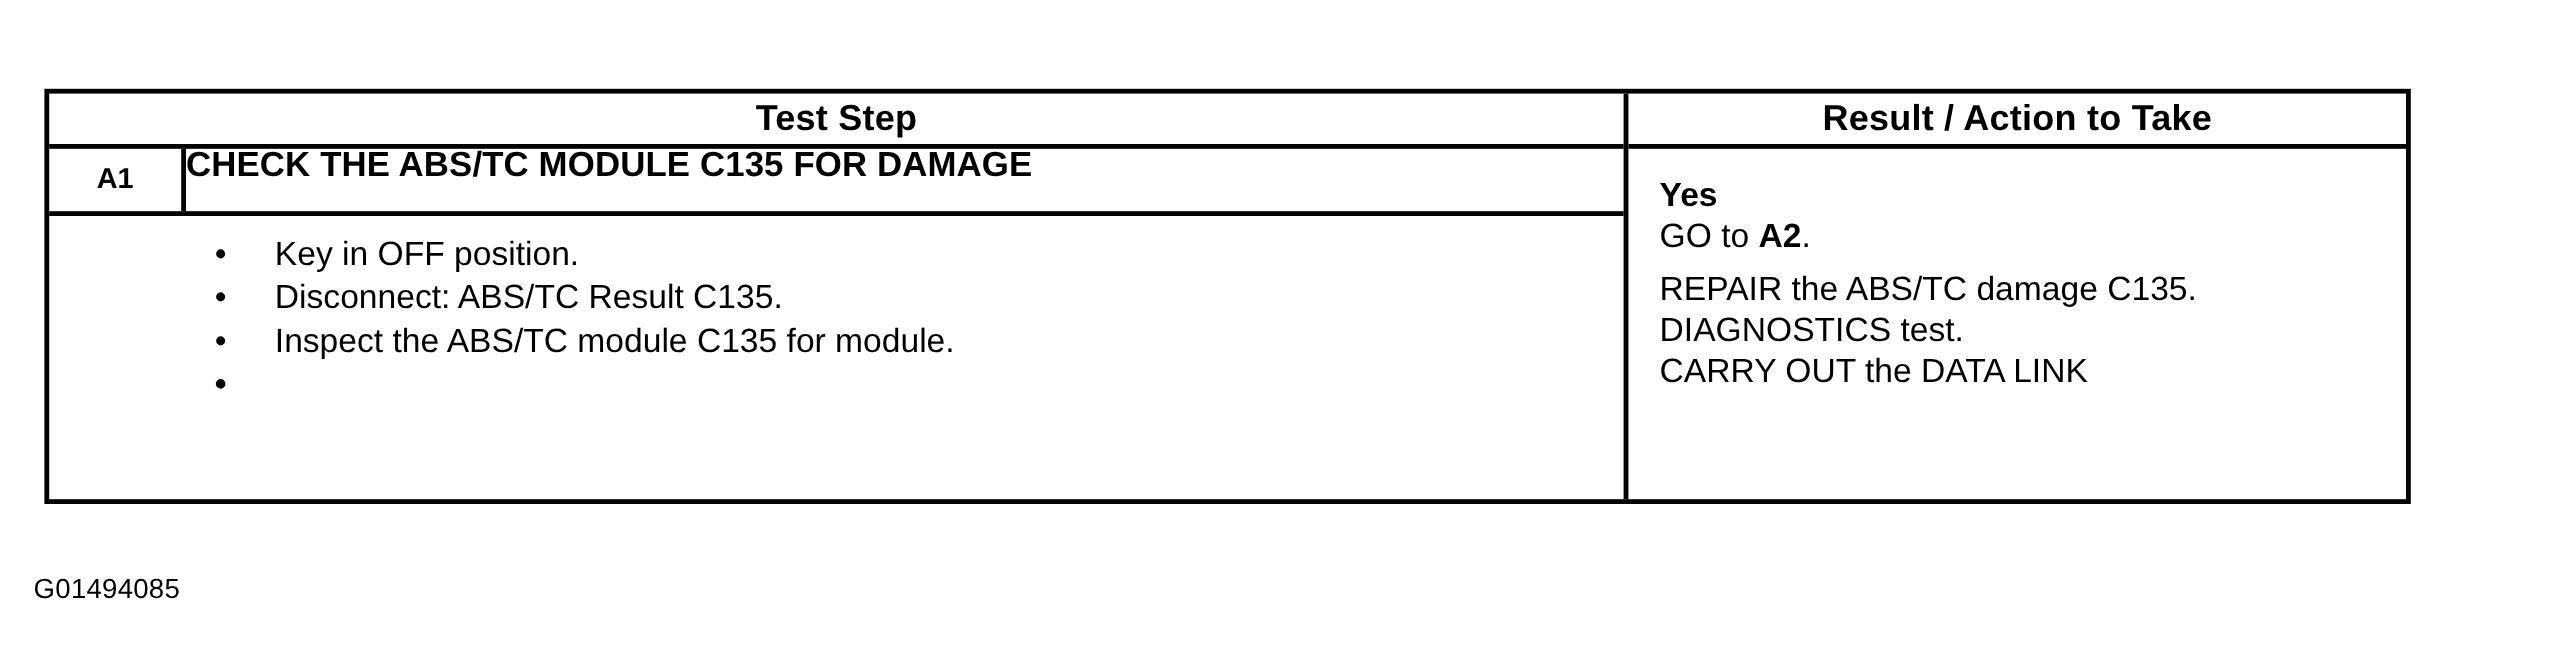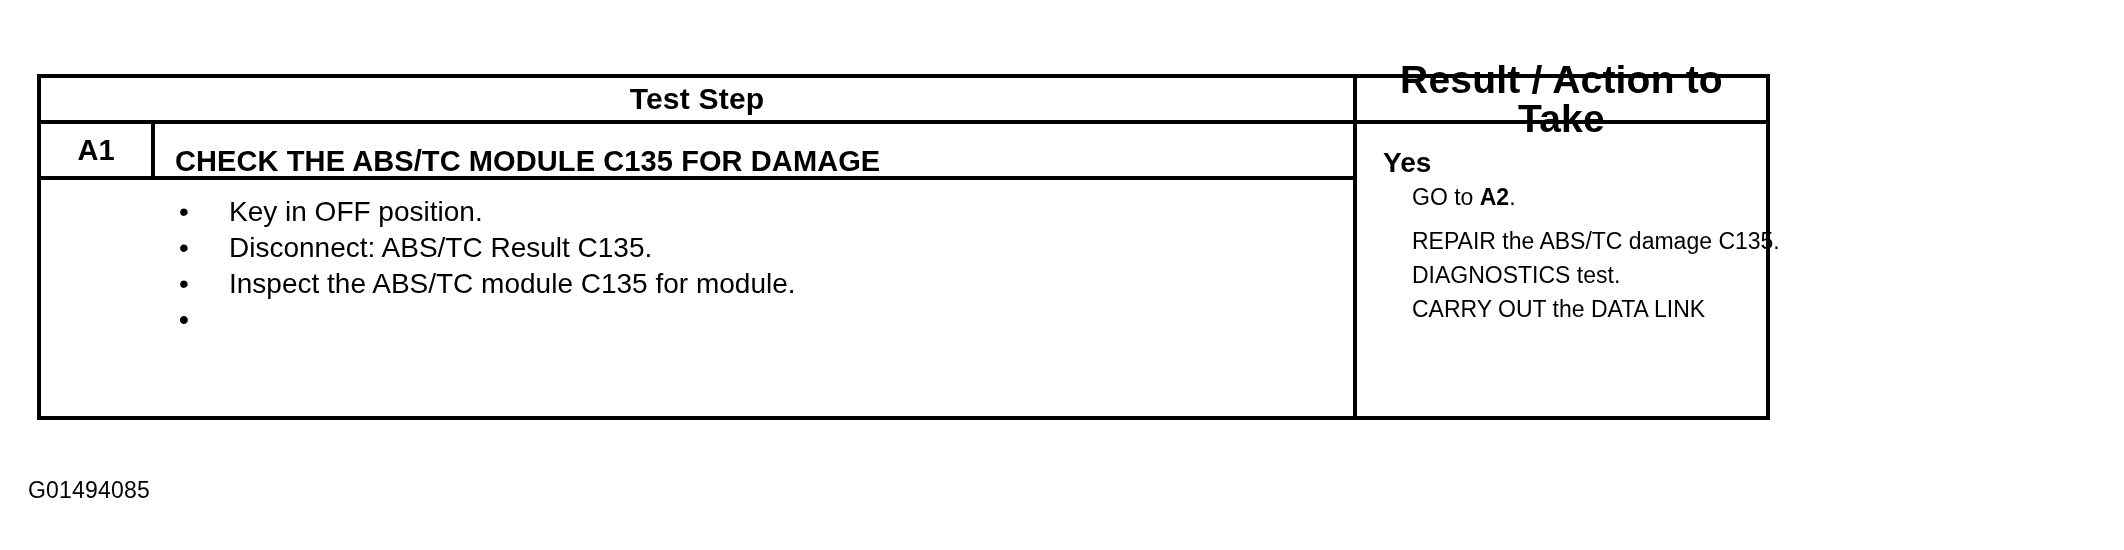--- a/index.html
+++ b/index.html
@@ -21,21 +21,21 @@
     height: 550px;
     background: #ffffff;
     overflow: hidden;
   }
 
   
   .diag-table {
     position: absolute;
     left: 37px;
     top: 74px;
-    width: 1733px;
+    width: 1972px;
     height: 346px;
     border: 4px solid #000000;
     box-sizing: border-box;
     background: #ffffff;
   }
 
   .table-grid {
     position: relative;
     width: 100%;
     height: 100%;
@@ -104,29 +104,28 @@
   .step-id {
     width: 114px;
     min-width: 114px;
     border-right: 4px solid #000000;
     box-sizing: border-box;
     display: flex;
     align-items: center;
     justify-content: center;
   }
   .step-id-text {
-    font-size: 29px;
+    font-size: 24px;
     font-weight: bold;
     line-height: 1;
   }
   .step-title {
     flex: 1;
     display: flex;
-    align-items: flex-end;
-    padding-left: 20px;
+    align-items: flex-start;
     box-sizing: border-box;
   }
   .step-title-text {
     font-size: 29px;
     font-weight: bold;
     letter-spacing: 0.1px;
     line-height: 1;
   }
 
   
@@ -170,21 +169,21 @@
     top: 0;
     width: 100%;
     height: 46px;
     border-bottom: 4px solid #000000;
     box-sizing: border-box;
     display: flex;
     align-items: center;
     justify-content: center;
   }
   .right-header .hdr-text {
-    font-size: 39px;
+    font-size: 30px;
     font-weight: bold;
     letter-spacing: 0.2px;
     line-height: 1;
     text-align: center;
   }
 
   .right-body {
     position: absolute;
     left: 0;
     top: 46px;
@@ -195,24 +194,23 @@
   }
   .outcome {
     margin-bottom: 10px;
   }
   .outcome-label {
     font-size: 28px;
     font-weight: bold;
     line-height: 34px;
   }
   .outcome-line {
-    font-size: 23px;
+    font-size: 28px;
     line-height: 34px;
     white-space: nowrap;
-    margin-left: 29px;
   }
   .outcome-line b {
     font-weight: bold;
   }
 
   
   .figure-caption {
     position: absolute;
     left: 28px;
     top: 455px;

